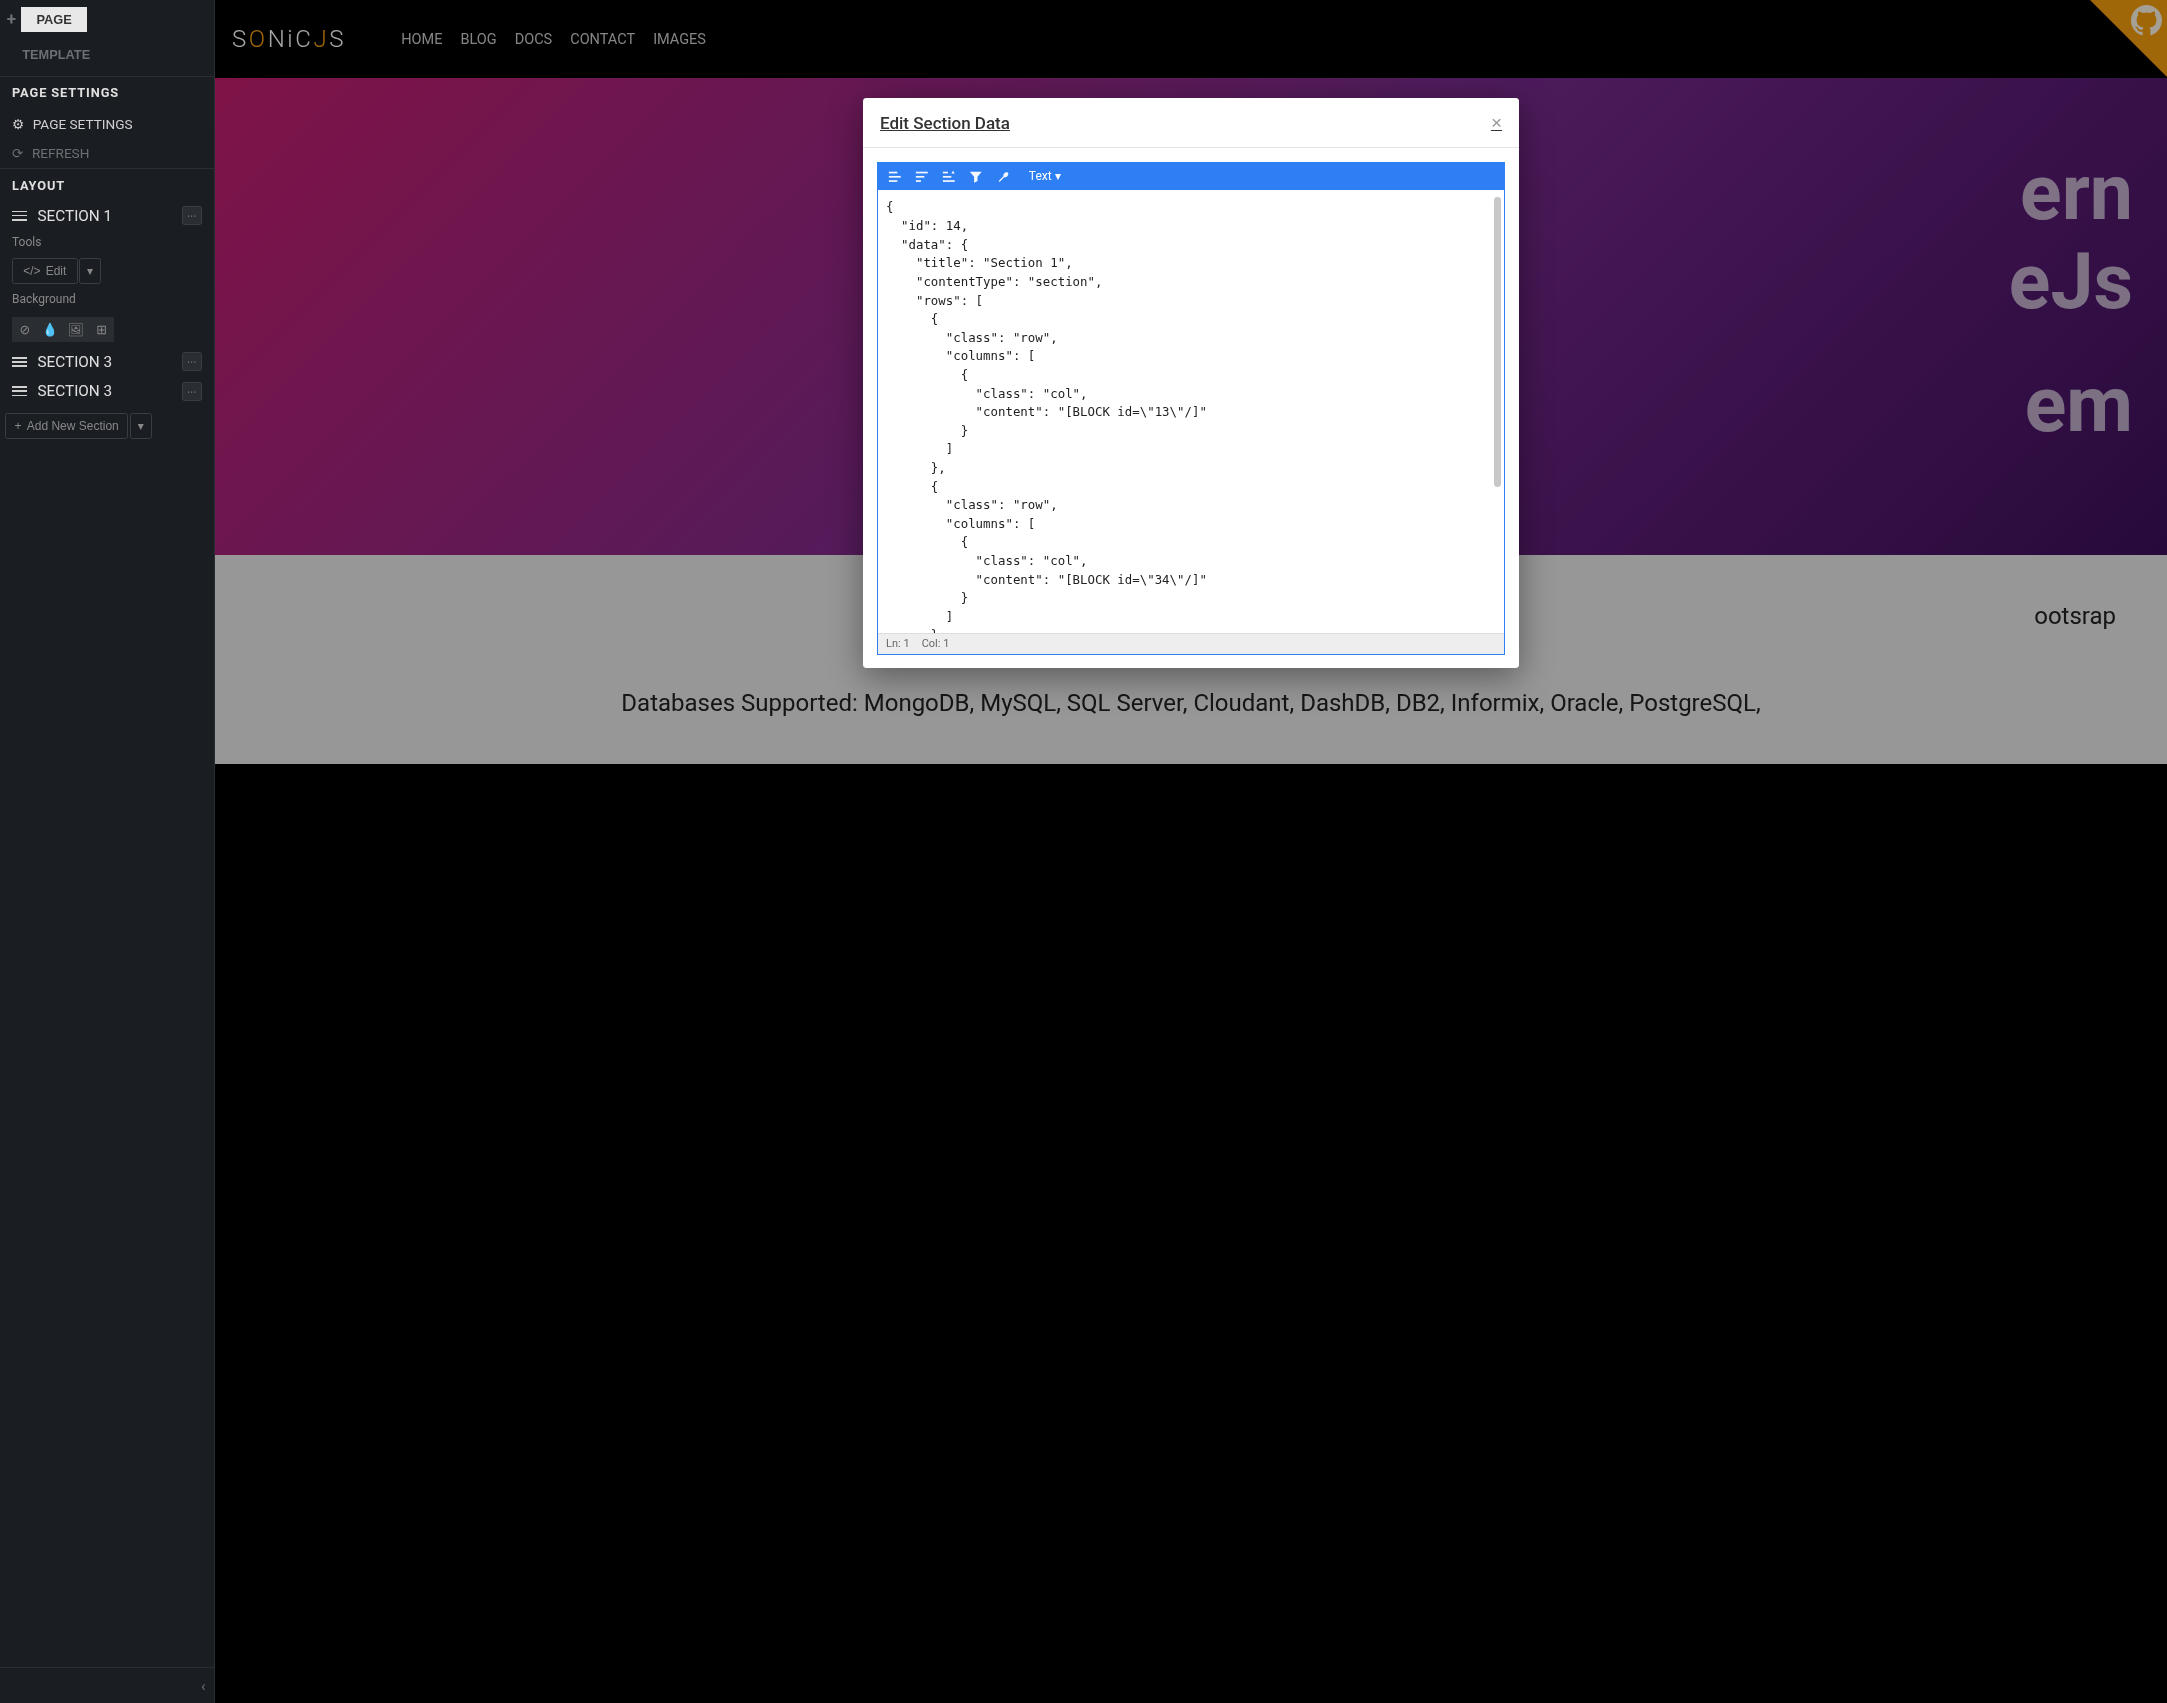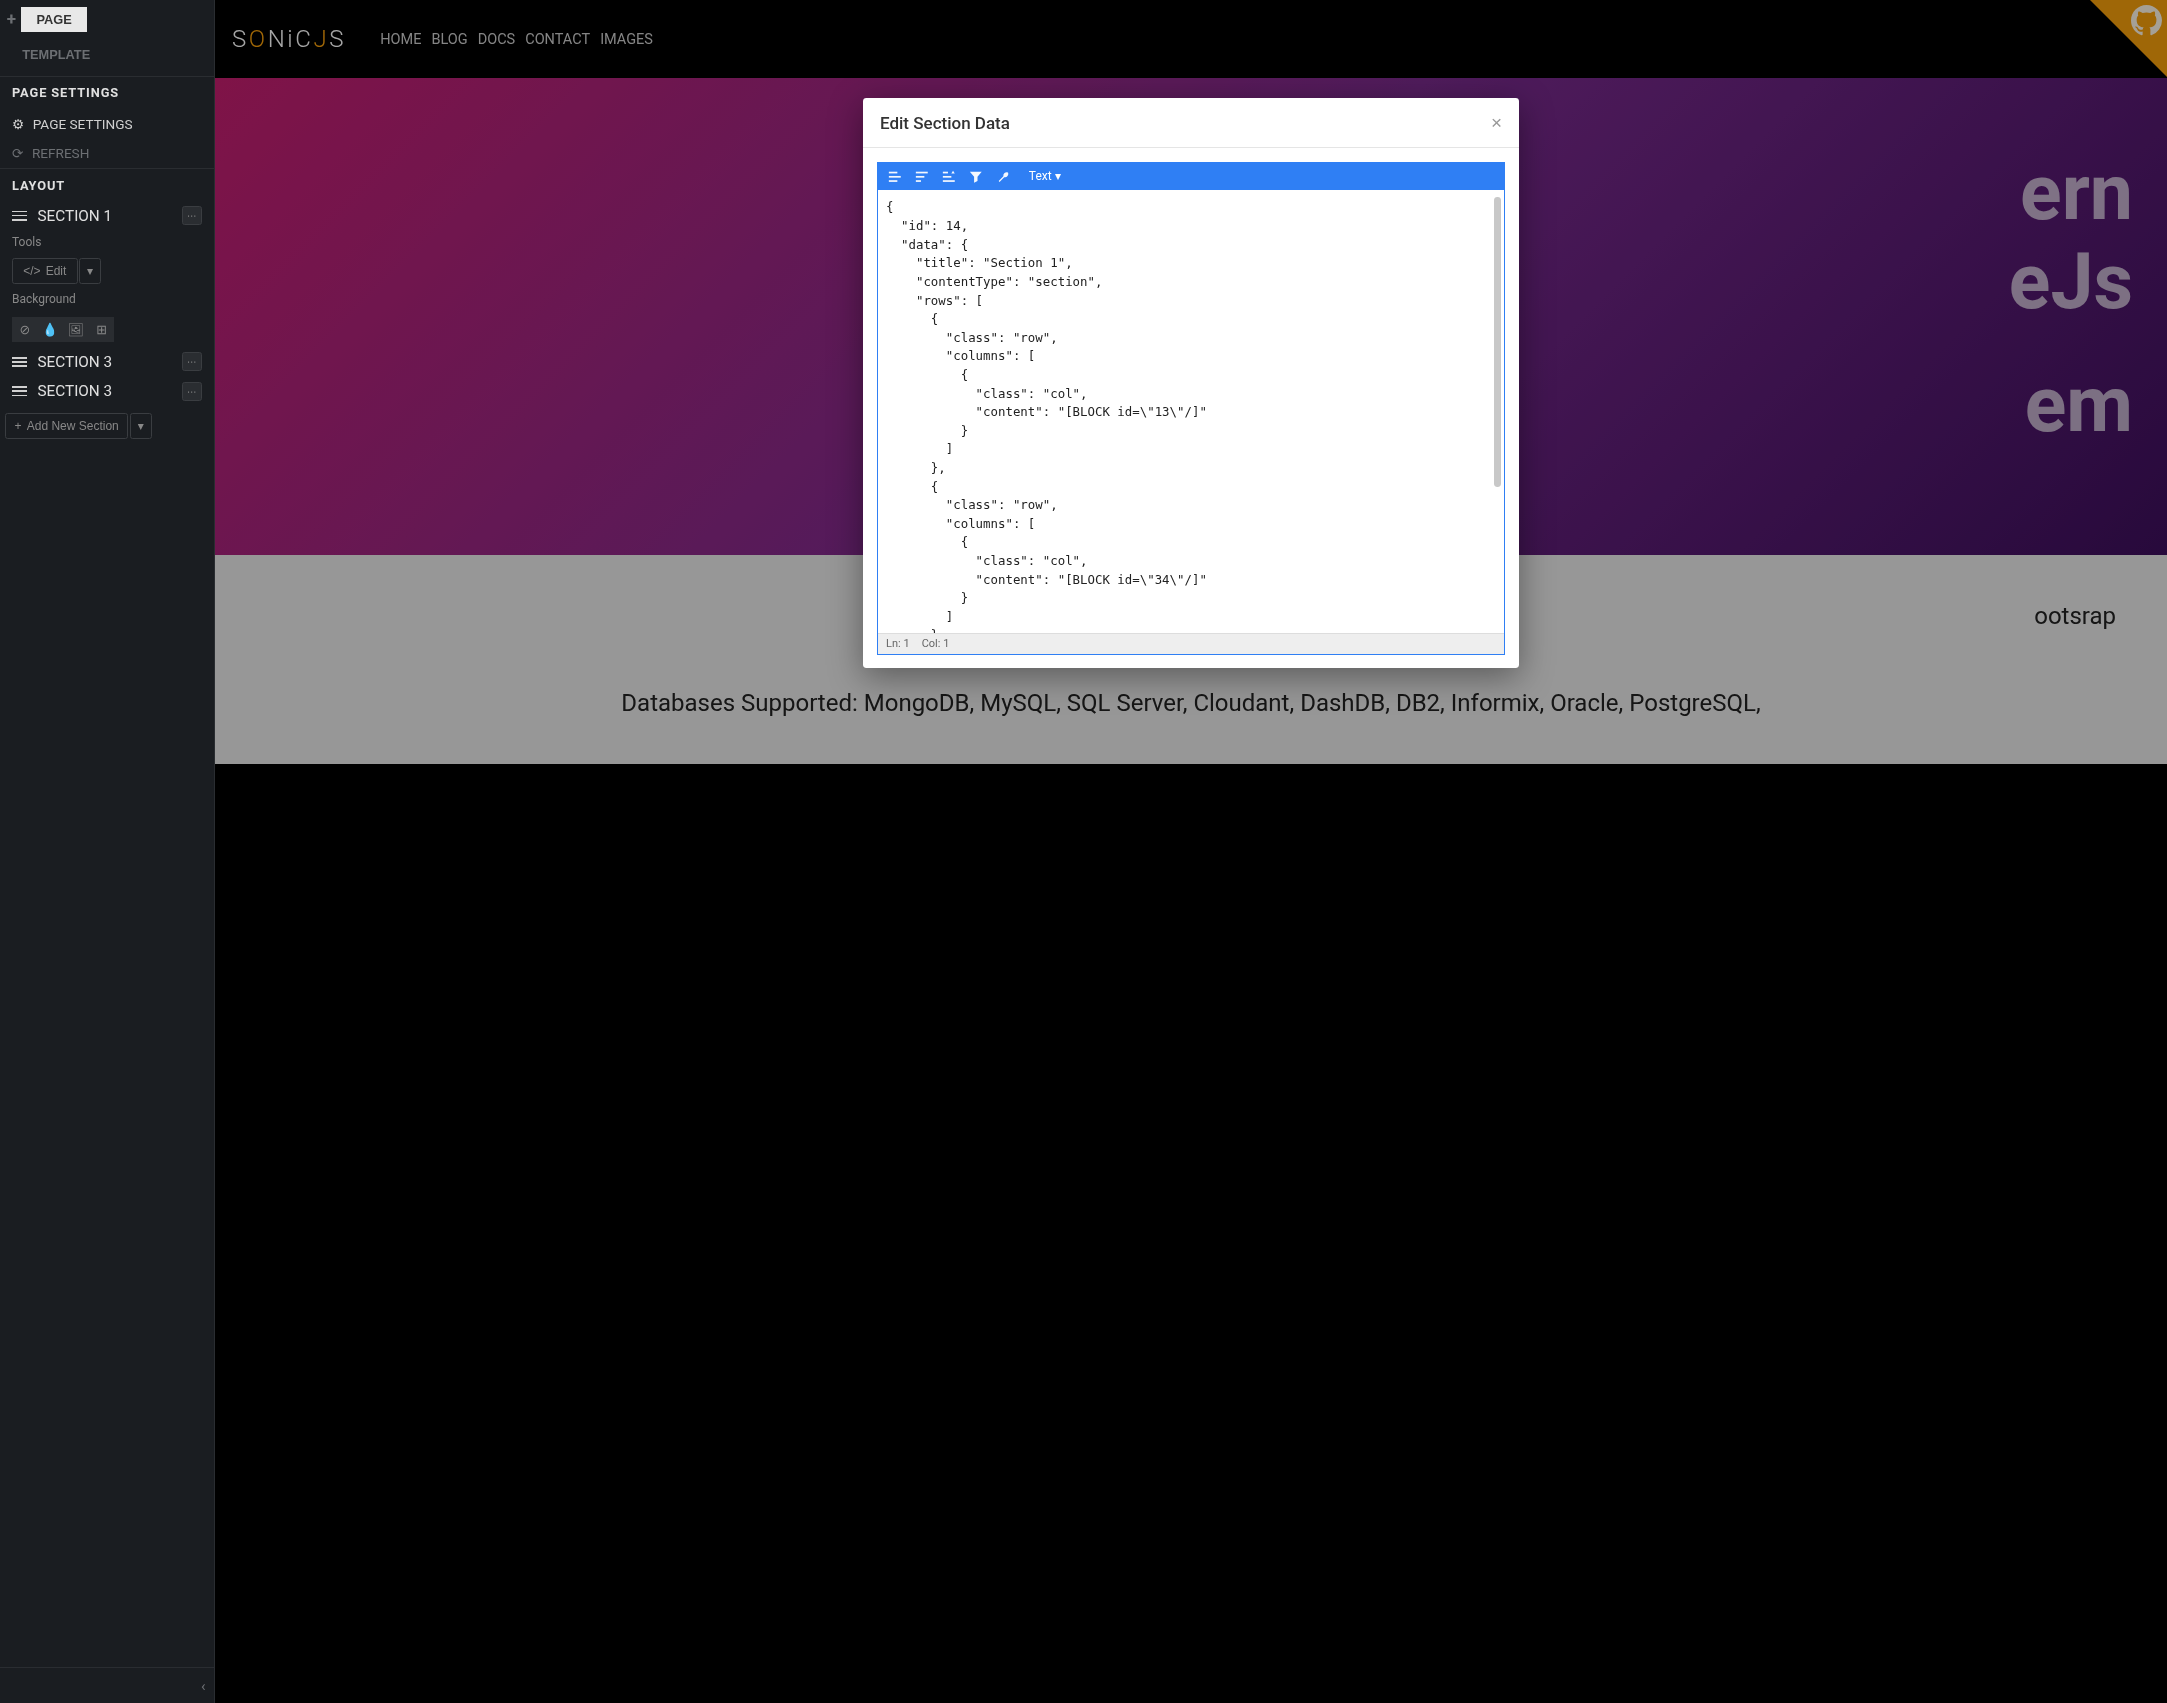--- a/index.html
+++ b/index.html
@@ -37,37 +37,37 @@
 .add-section button { border: 0.9px solid #3a3d41; background: transparent; color: #888; padding: 5.1px 8.5px; font-size: 12px; border-radius: 2.6px; display: flex; align-items: center; gap: 5.1px; }
 .add-section .caret { padding: 5.1px 6.8px; }
 
 .sidebar-footer { margin-top: auto; border-top: 0.9px solid #2a2d31; padding: 8.5px; display: flex; justify-content: flex-end; color: #6c6f73; font-size: 15.3px; }
 
 
 .main { flex: 1; position: relative; background: #000; }
 .topnav { display: flex; align-items: center; padding: 0 17px; height: 78px; background: #000; }
 .logo { font-size: 24px; font-weight: 300; letter-spacing: 2.6px; color: #fff; margin-right: 34px; }
 .logo .o { color: #f59e0b; }
-.nav-links { display: flex; gap: 10px; }
+.nav-links { display: flex; gap: 18px; margin-left: 21px; }
 .nav-links a { color: #ccc; font-size: 14.5px; text-decoration: none; }
 
 .hero { background: linear-gradient(135deg, #c41e6e 0%, #7b2b8e 50%, #3d0f5c 100%); padding: 51px 34px 85px; min-height: 477px; display: flex; flex-direction: column; align-items: flex-end; justify-content: center; }
 .hero h1 { font-size: 77px; font-weight: 700; color: rgba(255,255,255,0.65); line-height: 1.15; text-align: right; }
 .hero h2 { font-size: 77px; font-weight: 700; color: rgba(255,255,255,0.65); margin-top: 34px; text-align: right; }
 
 .below { background: #e8e8e8; color: #222; padding: 43px 34px; text-align: center; }
 .below p { font-size: 24px; line-height: 1.5; }
 
 .corner-ribbon { position: absolute; top: 0; right: 0; width: 77px; height: 77px; background: #f59e0b; clip-path: polygon(100% 0, 0 0, 100% 100%); display:flex; align-items:flex-start; justify-content:flex-end; padding:5.1px; }
 .corner-ribbon svg { width: 31px; height: 31px; fill: #fff; opacity:.9; }
 
 
 .modal-overlay { position: absolute; inset: 0; background: rgba(0,0,0,0.35); display: flex; align-items: flex-start; justify-content: center; padding-top: 98px; z-index: 100; }
 .modal { background: #fff; color: #333; width: 656px; border-radius: 3.4px; box-shadow: 0 8.5px 34px rgba(0,0,0,0.4); }
-.modal-header { display: flex; justify-content: space-between; align-items: center; padding: 13.6px 17px; border-bottom: 0.9px solid #e5e5e5; }
+.modal-header { display: flex; justify-content: space-between; align-items: center; padding: 13.6px 17px; border-bottom: 0.9px solid #e5e5e5; text-decoration: underline; }
 .modal-title { font-size: 17px; font-weight: 500; }
 .modal-close { background: none; border: none; color: #999; font-size: 19px; cursor: pointer; }
 .modal-body { padding: 13.6px; }
 
 .editor { border: 0.9px solid #2f7ff4; }
 .editor-toolbar { background: #2f7ff4; color: #fff; display: flex; align-items: center; gap: 10.2px; padding: 5.1px 8.5px; }
 .editor-toolbar .tbtn { color: #fff; opacity: .95; width: 17px; height: 17px; display: flex; align-items: center; justify-content: center; }
 .editor-toolbar .text-dd { margin-left: 6.8px; font-size: 12px; display: flex; align-items: center; gap: 3.4px; }
 .editor-content { position: relative; background: #fff; }
 .editor-content pre { font-family: "Menlo", "Consolas", monospace; font-size: 12.4px; line-height: 1.5; padding: 8.5px 8.5px; white-space: pre; overflow: auto; height: 443px; color: #222; }

